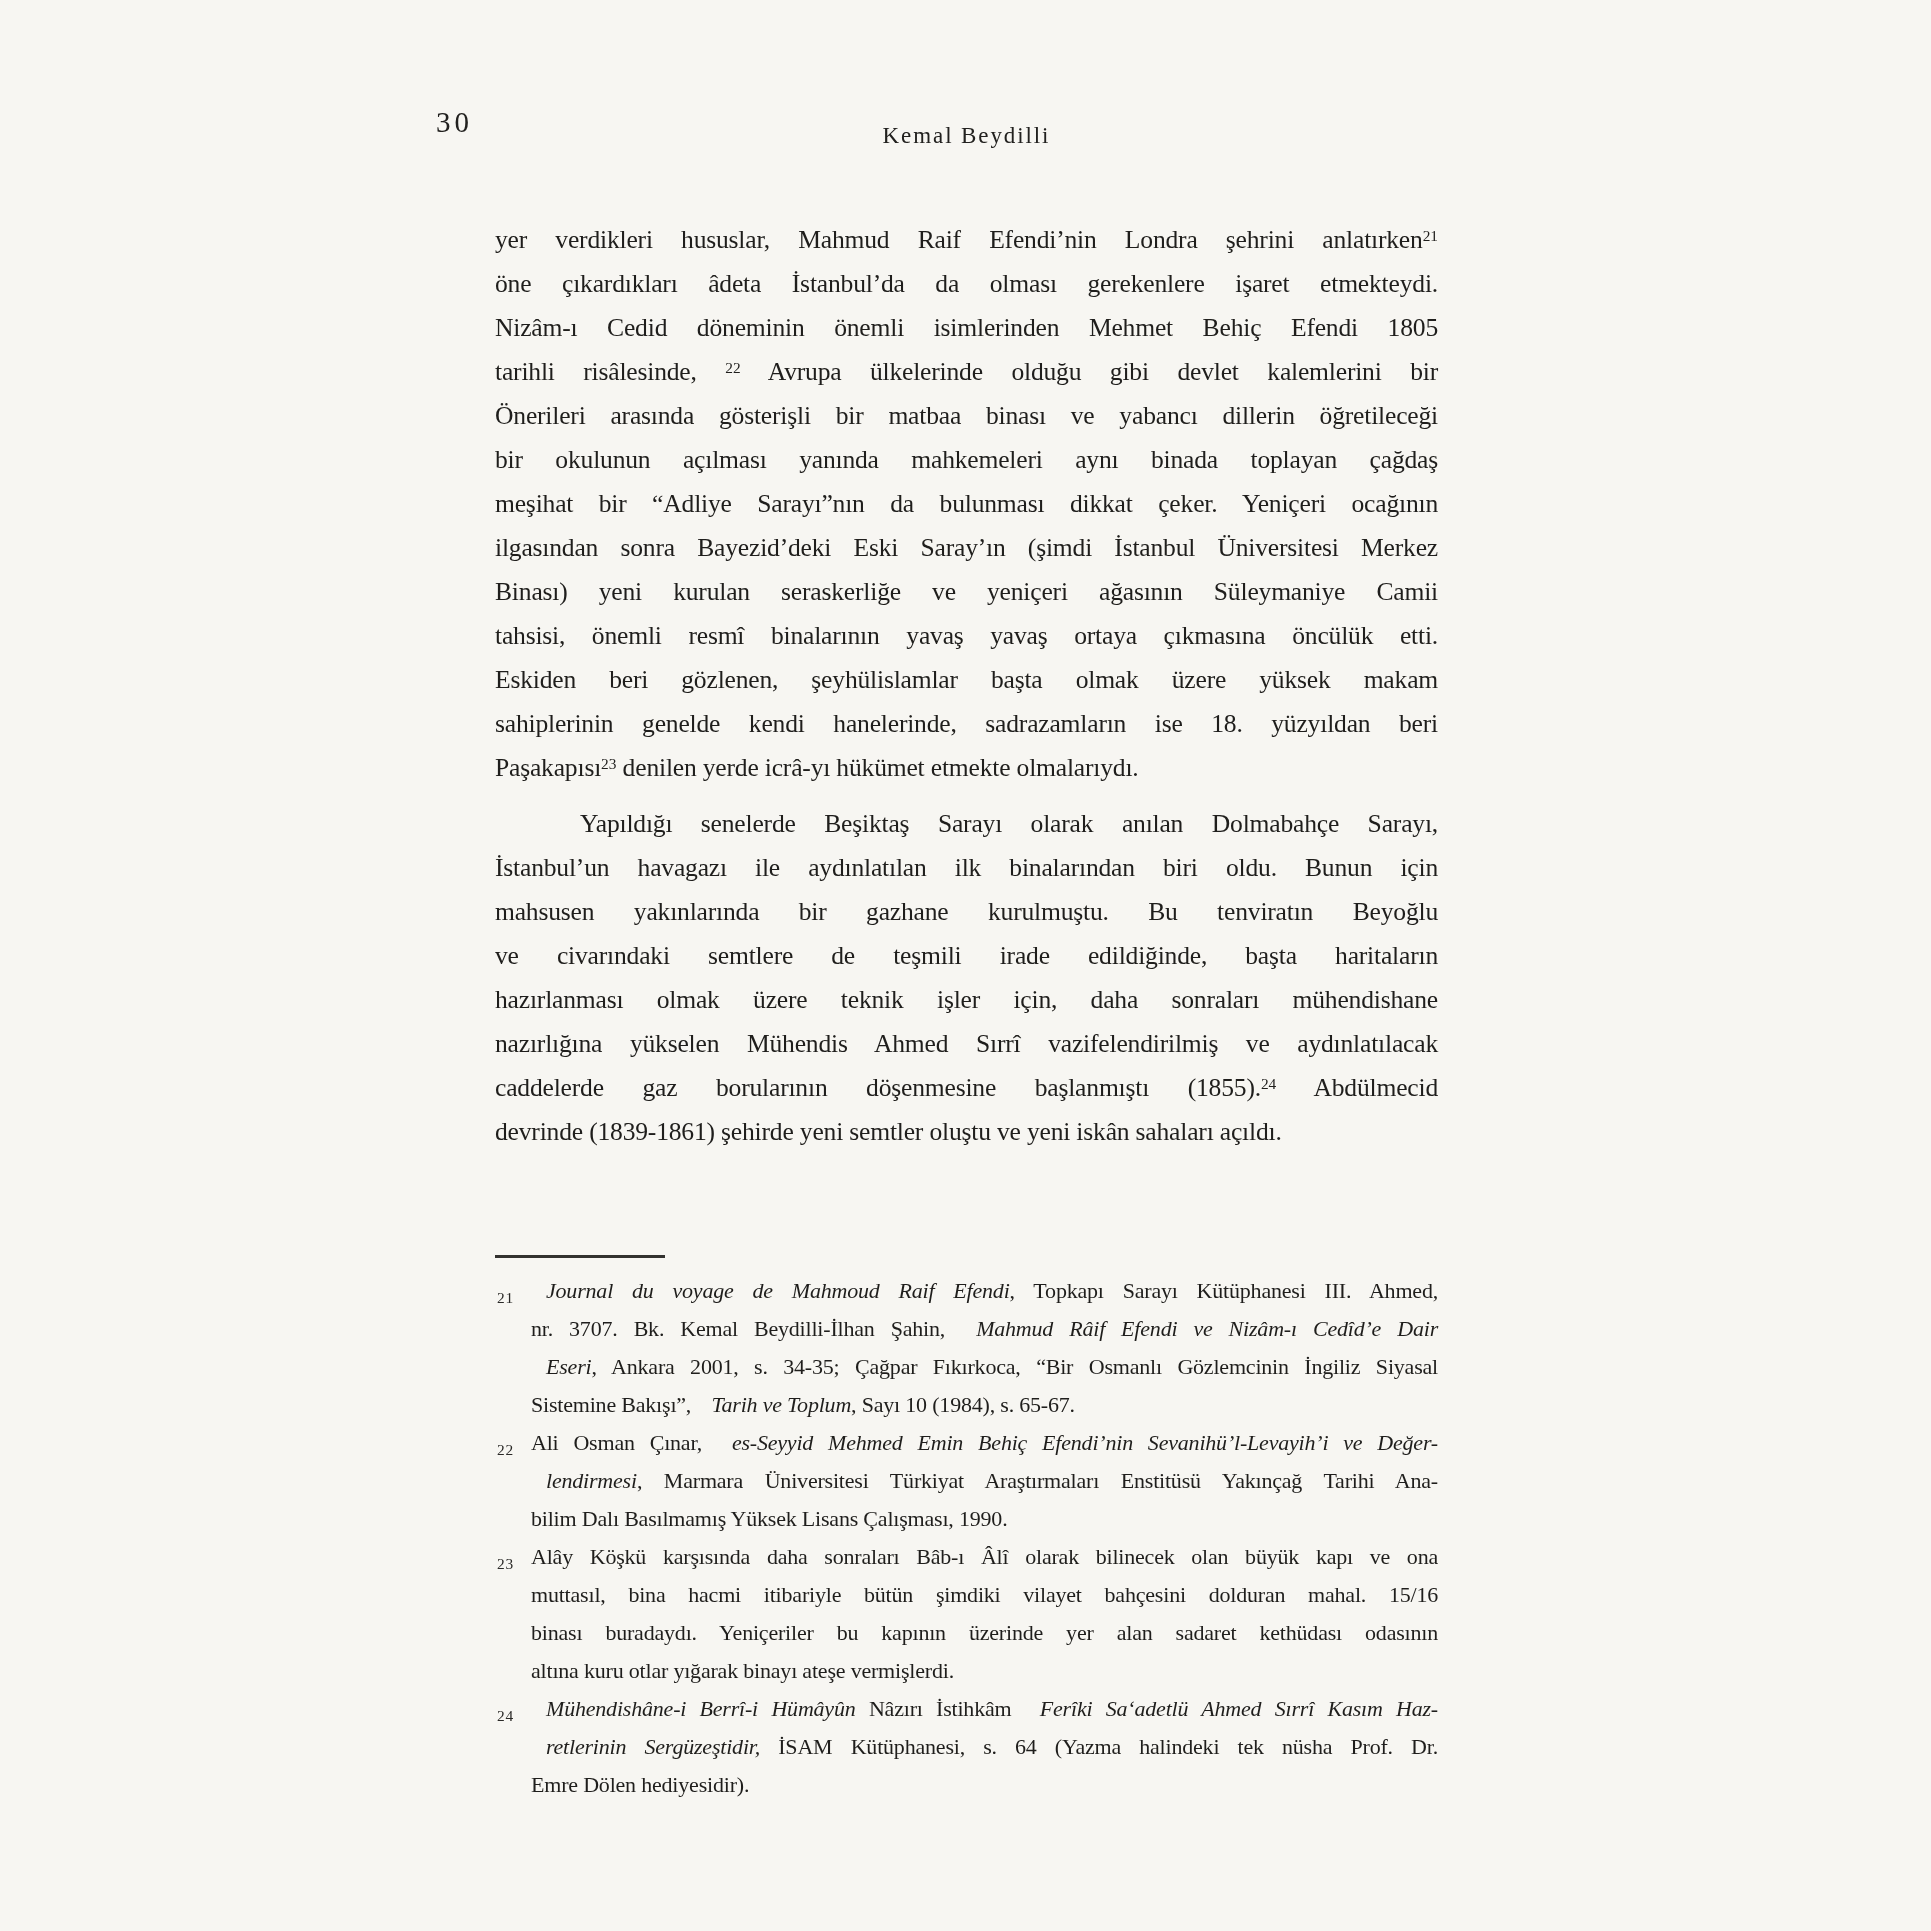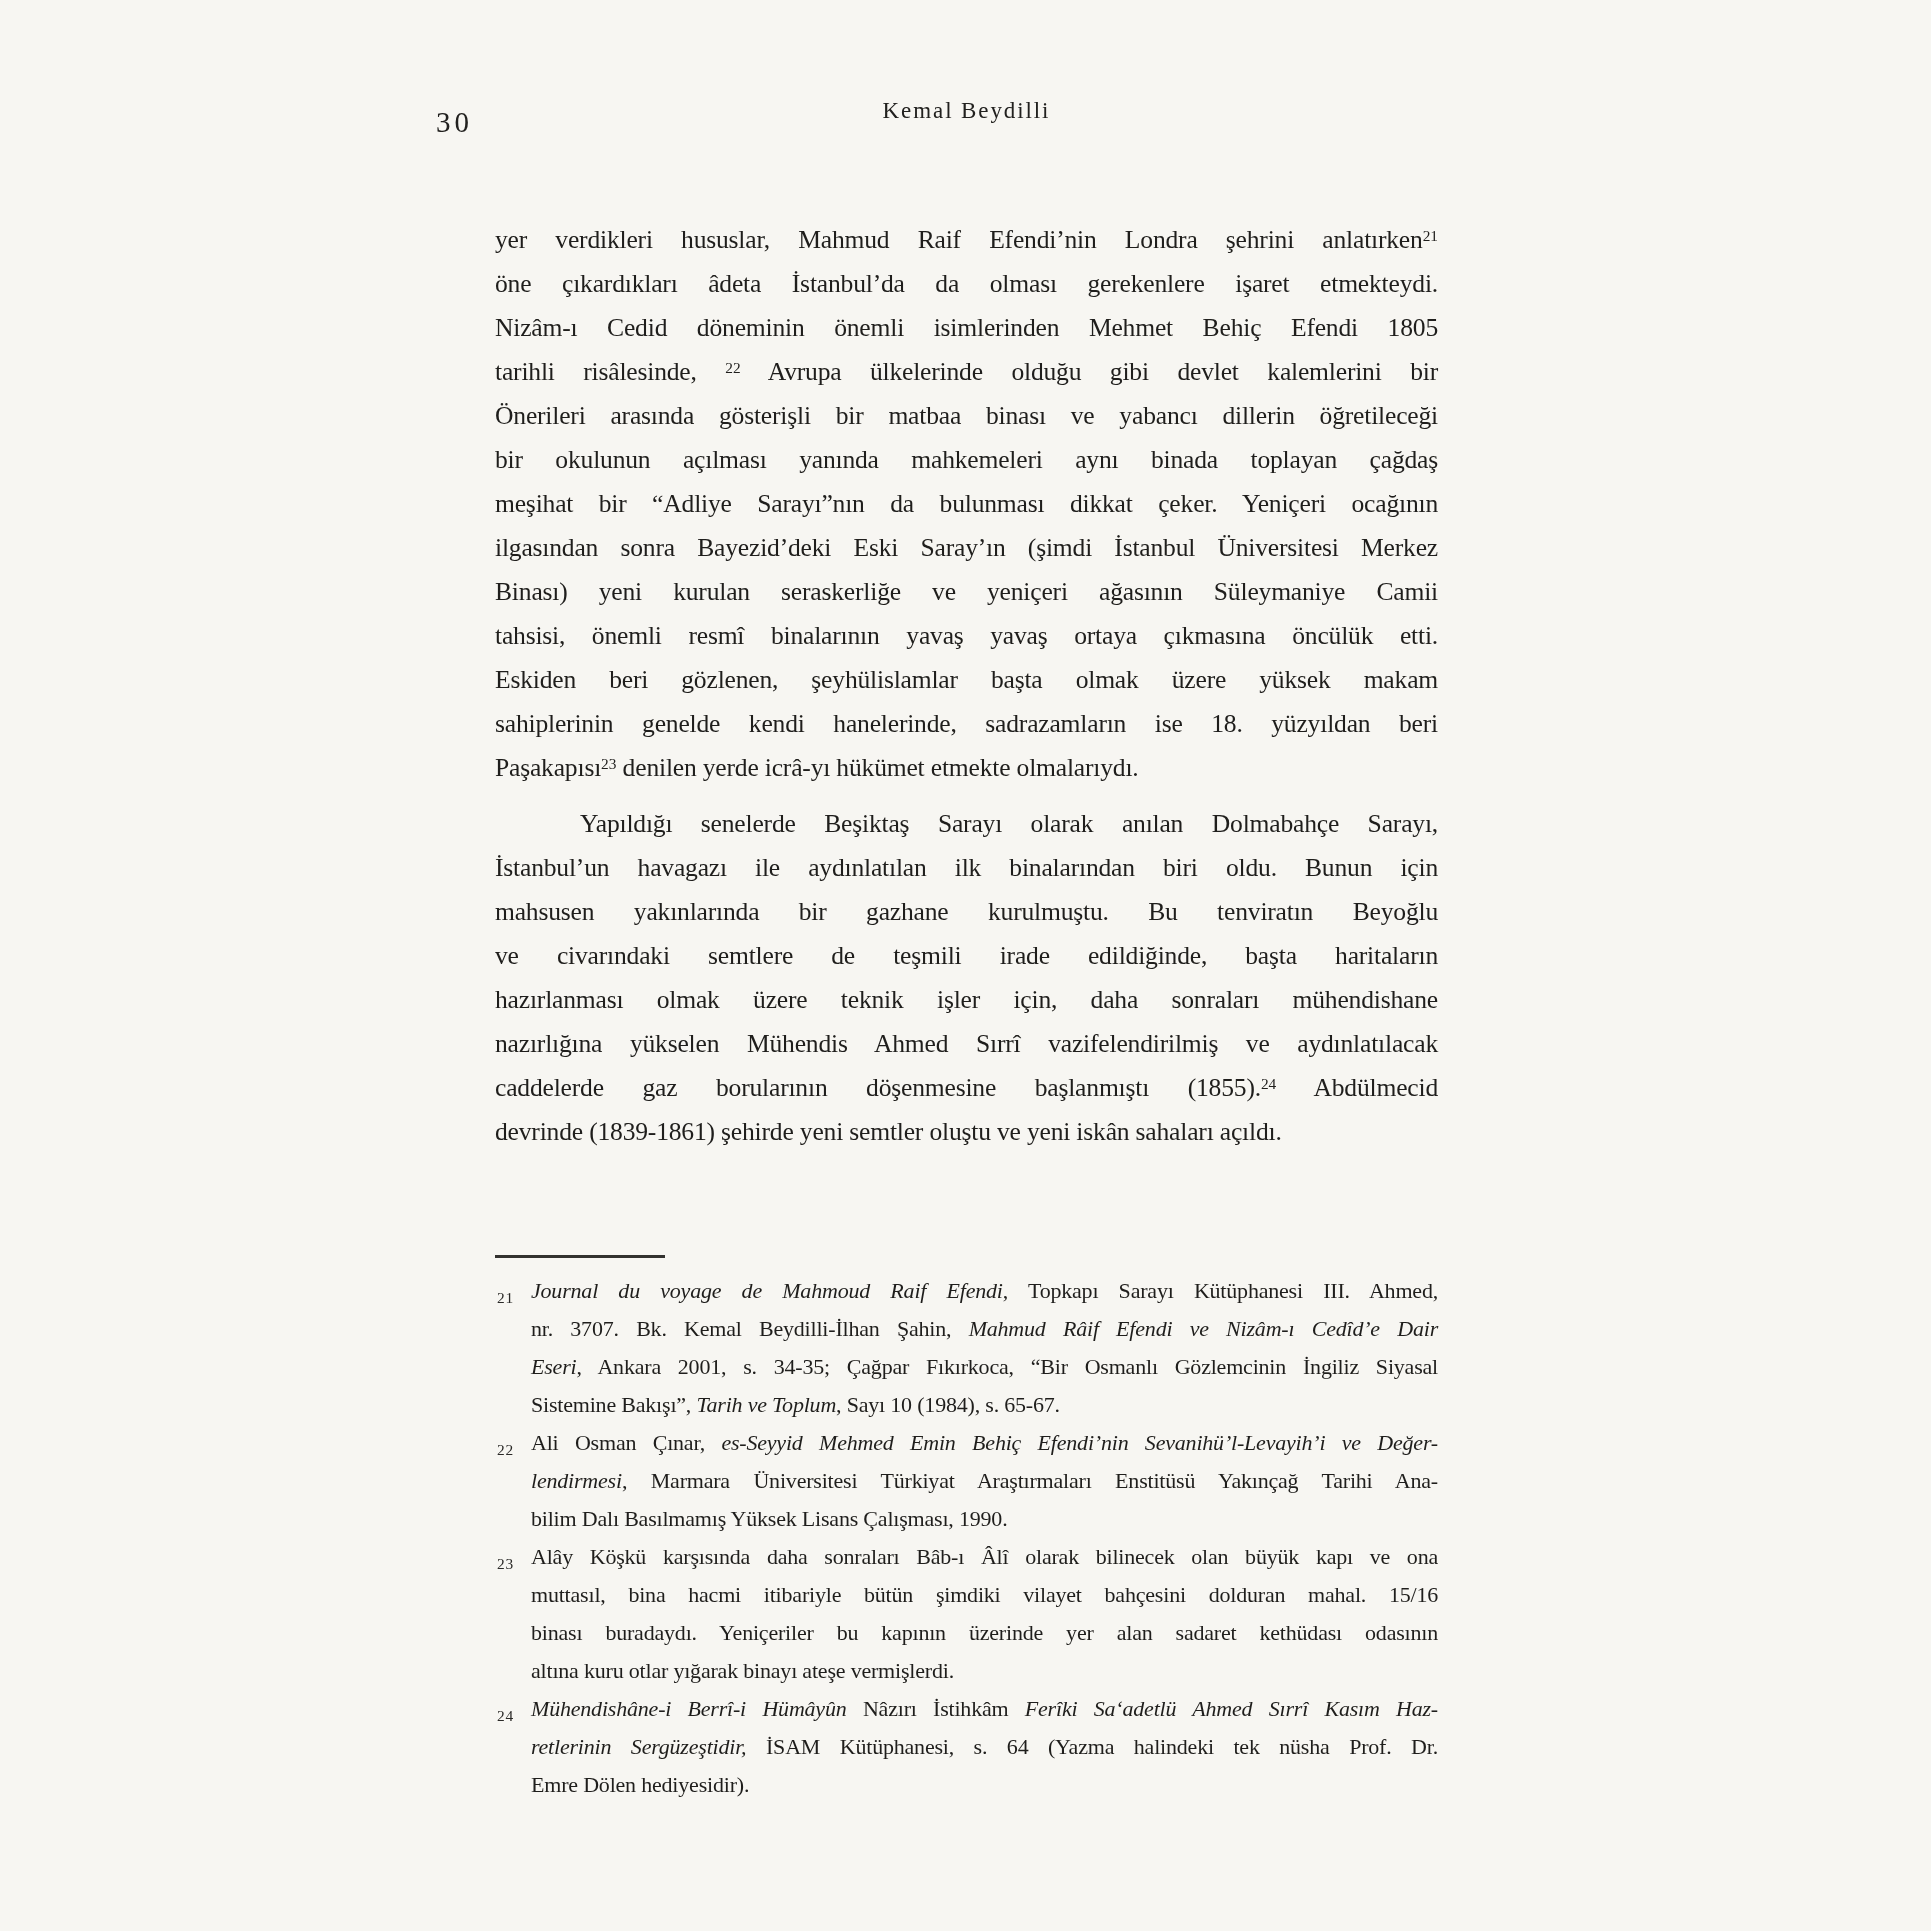--- a/index.html
+++ b/index.html
@@ -9,21 +9,21 @@
     background:#f7f6f2;
     font-family:"Liberation Serif", serif;
     color:#1f1e1c;
     overflow:hidden;
   }
   .pageno{
     position:absolute;left:436px;top:106px;
     font-size:29px;letter-spacing:3.9px;color:#22211f;
   }
   .runhead{
-    position:absolute;left:495px;top:98px;width:943px;
+    position:absolute;left:495px;top:123px;width:943px;
     text-align:center;font-size:23px;letter-spacing:1.9px;color:#22211f;
   }
   .body-text{
     position:absolute;left:495px;top:218px;width:943px;
     font-size:25.6px;line-height:44px;letter-spacing:-0.2px;
   }
   .body-text .line{
     text-align:justify;
     text-align-last:justify;
     -moz-text-align-last:justify;
@@ -55,21 +55,21 @@
   }
   .footnote .line{
     text-align:justify;
     text-align-last:justify;
     -moz-text-align-last:justify;
   }
   .footnote .line.last{
     text-align-last:left;
     -moz-text-align-last:left;
   }
-  i{font-style:italic;}
+  i{font-style:italic;margin-left:15px;}
 </style>
 </head>
 <body>
 
 <div class="page">
 
   <span class="pageno">30</span>
 
   <span class="runhead">Kemal Beydilli</span>
 

